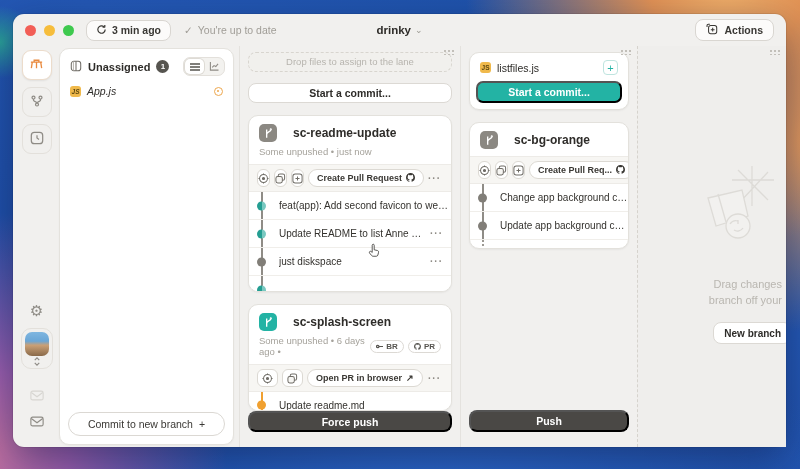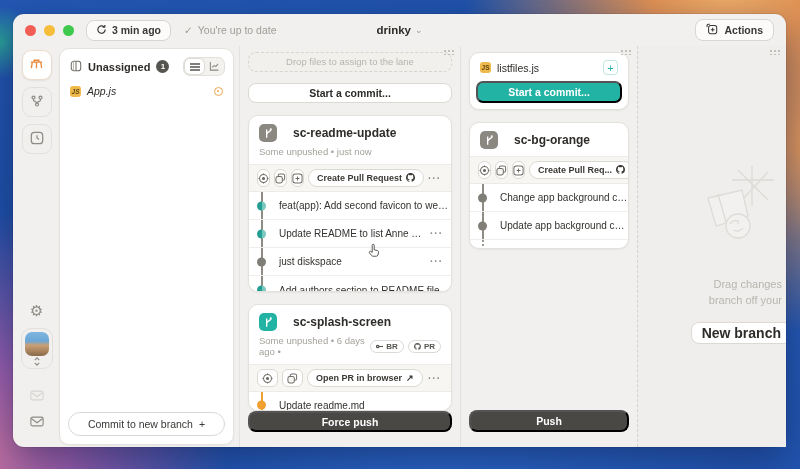--- a/index.html
+++ b/index.html
@@ -142,21 +142,21 @@
   .file-card-row{ display:flex; align-items:center; gap:6px; padding:2px 4px 6px; }
   .teal-plus{ margin-left:auto; width:15px; height:15px; border:1px solid #bfe4df; border-radius:4px; color:#23b3a4;
     display:flex; align-items:center; justify-content:center; font-size:11px; background:#fff; }
   .teal-btn{ height:22px; background:#23b3a4; border-radius:7px; color:#fff; display:flex; align-items:center;
     justify-content:center; font-size:10.5px; font-weight:600; }
 
   
   .sketch{ position:absolute; right:10px; top:118px; opacity:.55; }
   .nb-hint{ position:absolute; right:4px; top:230px; text-align:right; font-size:11px; color:#b9b6b0; line-height:16px; white-space:nowrap; }
   .nb-btn{ position:absolute; right:-6px; top:276px; height:22px; padding:0 10px; background:#fff;
-    border:1px solid #dcd9d4; border-radius:8px; display:flex; align-items:center; font-size:14px; font-weight:700; color:#2e2c29; }
+    border:1px solid #dcd9d4; border-radius:8px; display:flex; align-items:center; font-size:10px; font-weight:700; color:#2e2c29; }
 
   .cursor-hand{ position:absolute; left:368px; top:243px; z-index:30; }
 </style>
 </head>
 <body>
 
 <div class="desktop">
   <div class="window">
 
     <div class="titlebar">
@@ -363,21 +363,20 @@
             </div>
             <div class="commit-row">
               <span class="rail-line"></span>
               <span class="commit-dot dot-gray"></span>
               <span class="commit-msg">just diskspace</span>
               <span class="commit-menu">···</span>
             </div>
             <div class="commit-row">
               <span class="rail-line" style="background:linear-gradient(180deg,#8f8c86 60%, #23b3a4 60%)"></span>
               <span class="commit-dot dot-teal"></span>
-              <span class="commit-msg">Add authors section to README file</span>
             </div>
           </div>
         </div>
 
         <div class="bcard">
           <div class="bc-head">
             <div class="bc-title-row">
               <span class="badge-sq badge-teal">
                 <svg width="11" height="11" viewBox="0 0 12 12" fill="none" stroke="#fff" stroke-width="1.5">
                   <path d="M4 1.5v9M4 7c0-3 4.5-2.5 4.5-5.5"></path>

